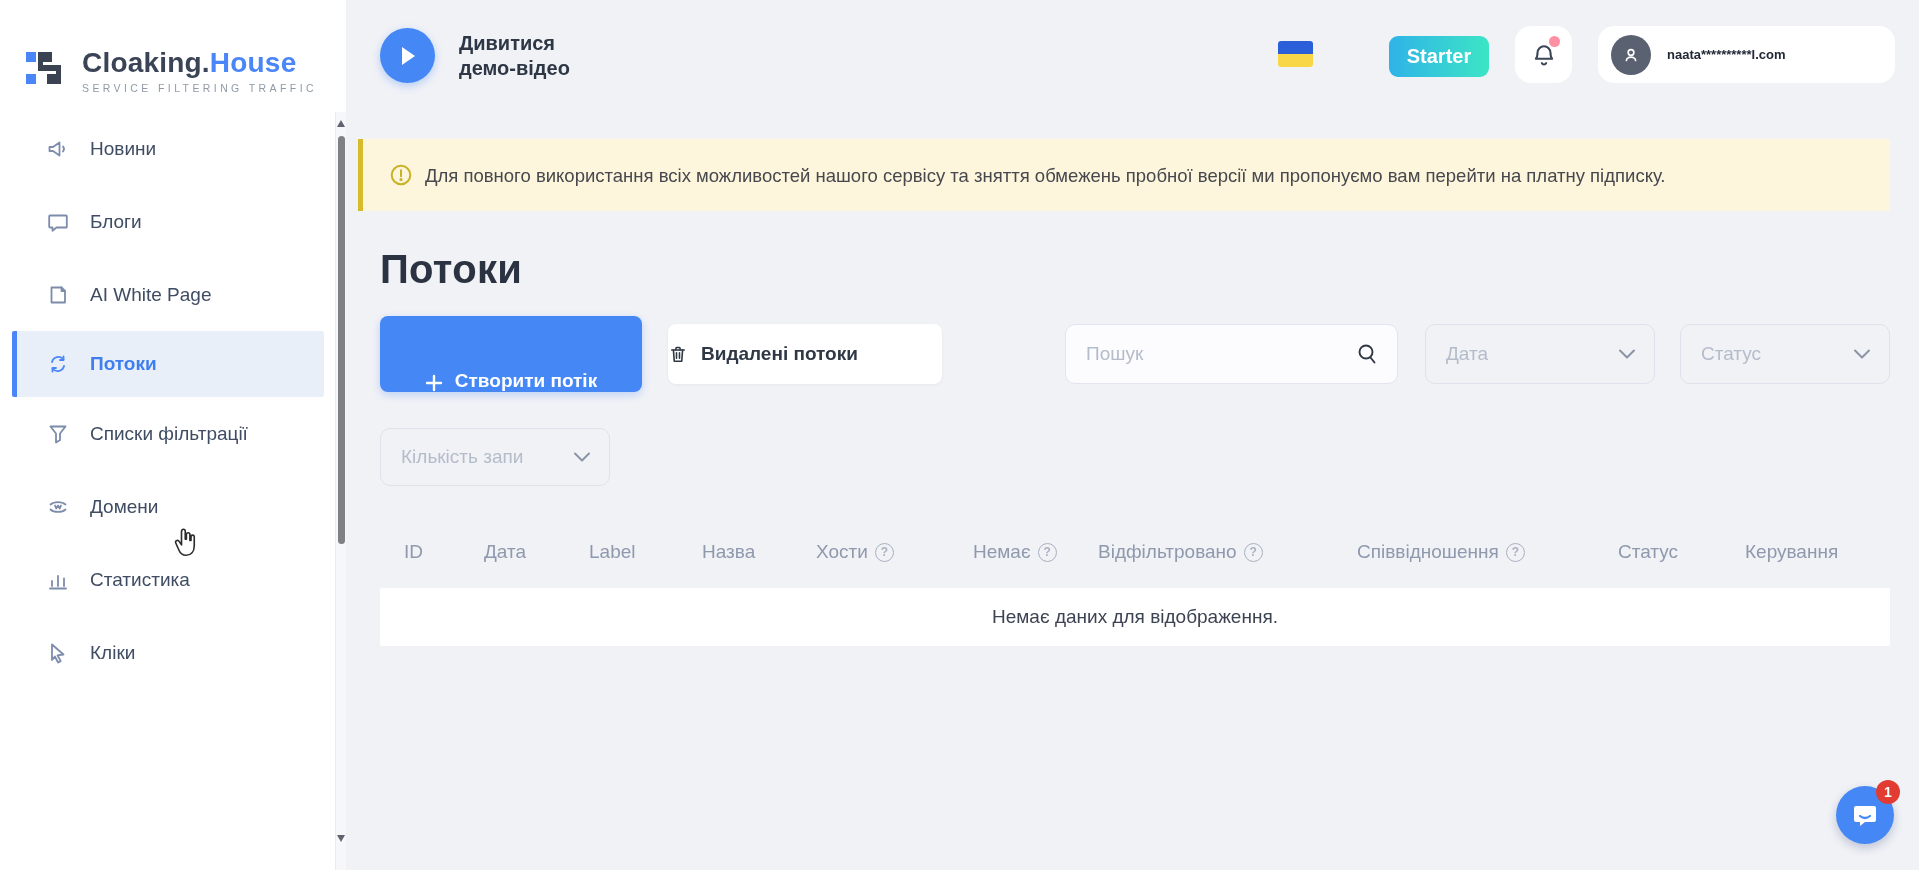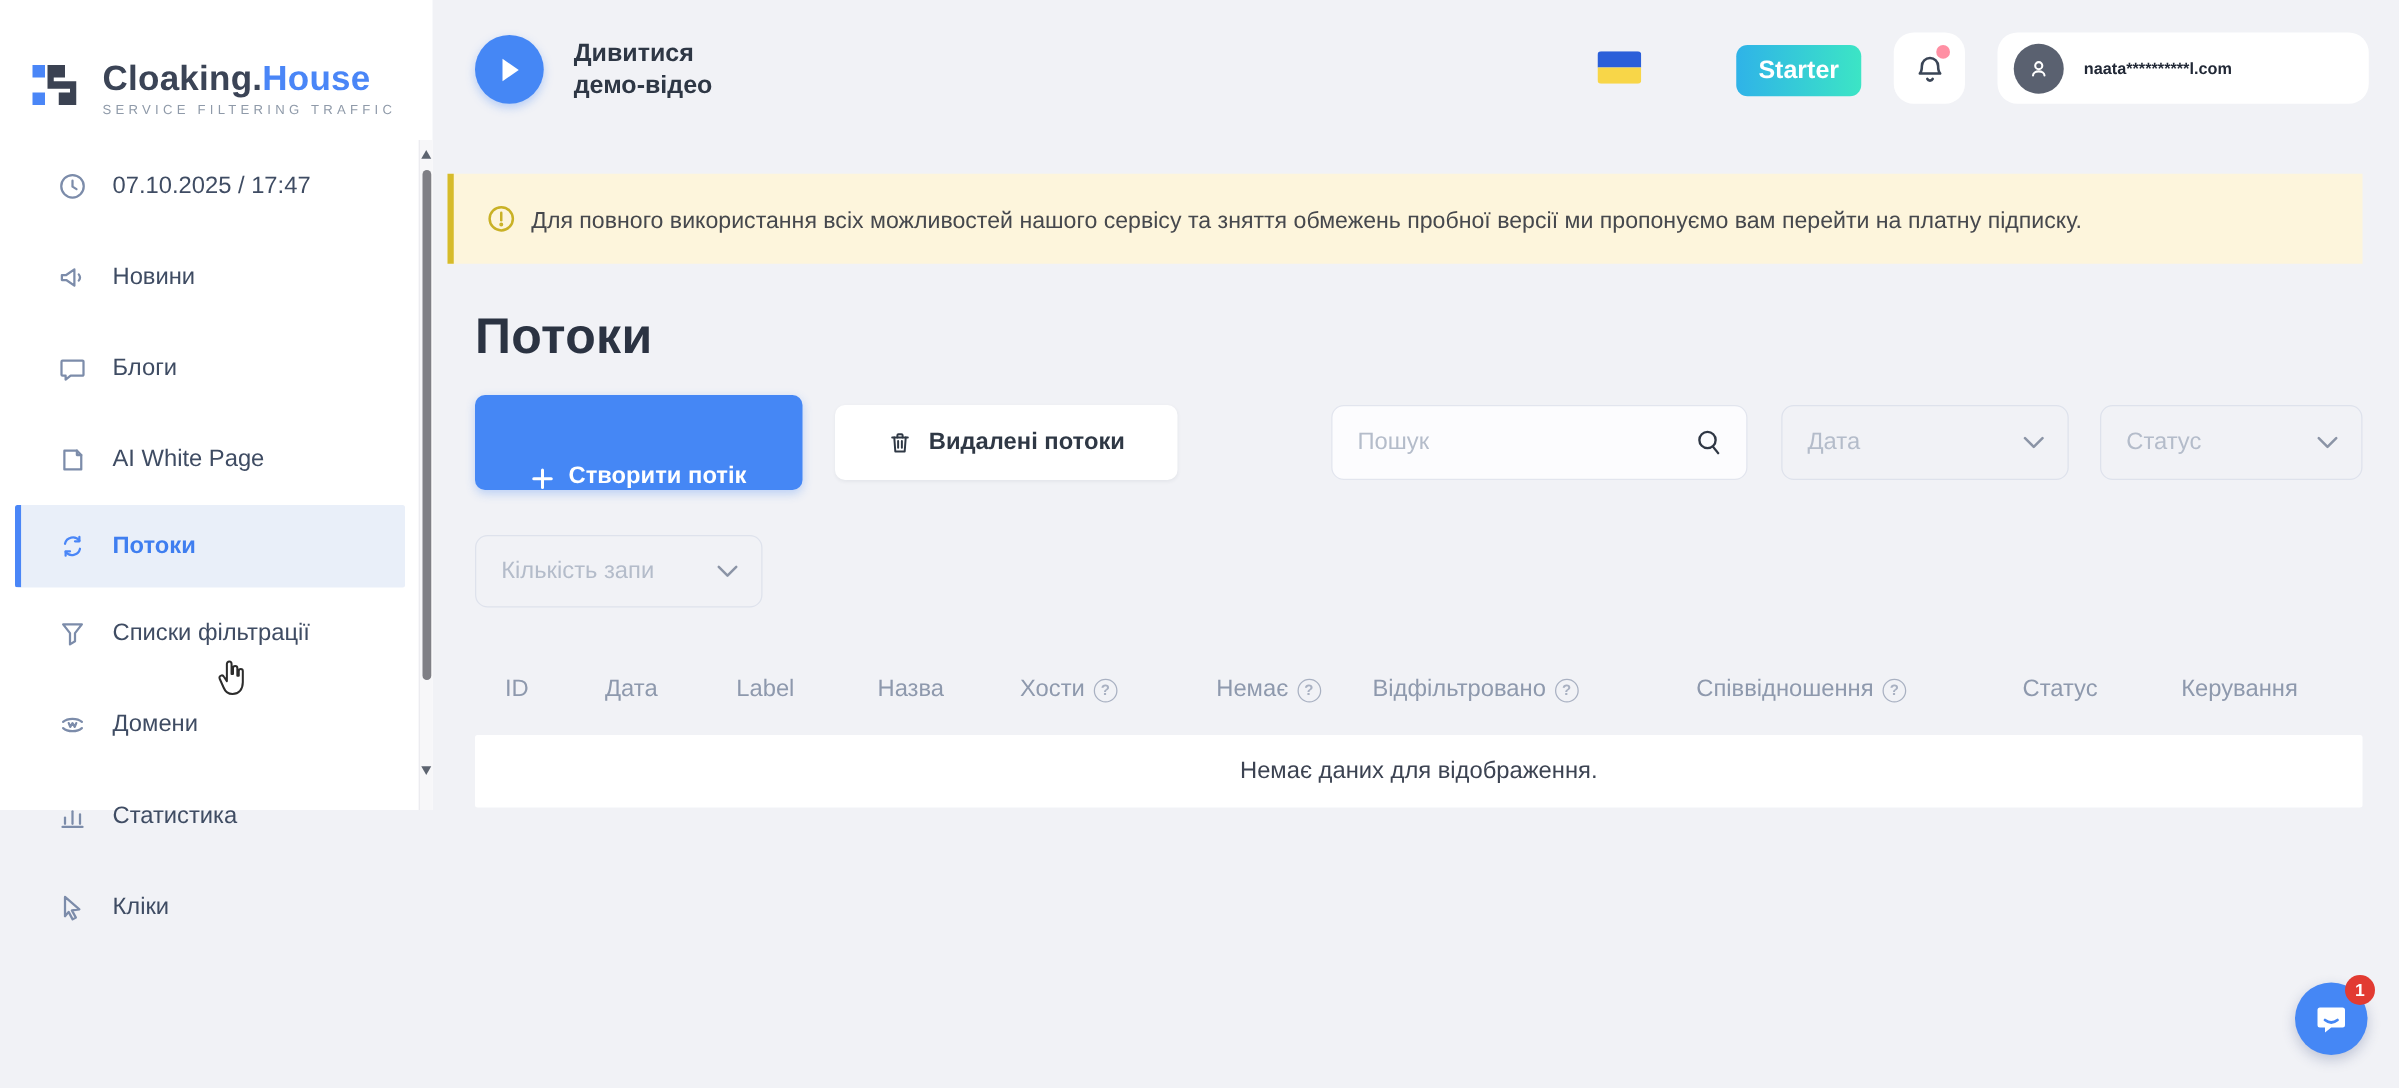--- a/index.html
+++ b/index.html
@@ -7,21 +7,21 @@
   body {
     font-family:"Liberation Sans", sans-serif;
     background:#f1f2f6;
     overflow:hidden;
     color:#2e3745;
   }
   .page { position:relative; width:1919px; height:870px; }
 
   
   .sidebar {
-    position:absolute; left:0; top:0; width:346px; height:648px;
+    position:absolute; left:0; top:0; width:346px; height:870px;
     background:#ffffff; z-index:5;
   }
   .logo-block { display:flex; align-items:center; gap:12px; padding:30px 0 0 24px; height:110px; }
   .logo-mark { flex:0 0 auto; }
   .logo-text .logo-line1 { font-size:28px; font-weight:700; color:#3b4456; letter-spacing:.2px; }
   .logo-text .accent { color:#4a86f7; }
   .logo-text .tagline { font-size:10.5px; letter-spacing:3.4px; color:#8f9aa9; margin-top:3px; font-weight:500; }
 
   .nav { margin-top:2px; }
   .nav-item {
@@ -97,21 +97,21 @@
   .controls-row { display:flex; align-items:center; margin:24px 29px 0 34px; }
   .btn-create {
     width:262px; height:76px; border:none; border-radius:8px; background:#4587f5; color:#fff;
     font-size:19px; font-weight:600; font-family:inherit;
     display:flex; align-items:flex-end; justify-content:center; gap:12px; cursor:pointer;
     box-shadow:0 3px 8px rgba(69,135,245,.3);
   }
   .btn-deleted {
     margin-left:26px; width:274px; height:60px; border:none; border-radius:8px; background:#ffffff;
     color:#2f3845; font-size:19px; font-weight:600; font-family:inherit;
-    display:flex; align-items:center; justify-content:center; gap:13px; cursor:pointer;
+    display:flex; align-items:center; justify-content:flex-start; gap:13px; cursor:pointer;
     box-shadow:0 1px 3px rgba(40,50,70,.06);
   }
   .search-box {
     margin-left:auto; position:relative; width:333px; height:60px;
     background:#fcfcfe; border:1px solid #e2e5ee; border-radius:10px;
   }
   .search-box input {
     width:100%; height:100%; border:none; outline:none; background:transparent;
     padding:0 52px 0 20px; font-size:19px; font-family:inherit; color:#3f4c63;
   }
@@ -175,27 +175,20 @@
       </span>
       <span class="logo-text">
         <div class="logo-line1"><span>Cloaking.</span><span class="accent">House</span></div>
         <div class="tagline">SERVICE FILTERING TRAFFIC</div>
       </span>
     </div>
 
     <nav class="nav">
       <div class="nav-item">
         <svg class="nav-icon" width="24" height="24" viewBox="0 0 24 24">
-            <circle cx="12" cy="12" r="9"></circle>
-            <path d="M12 7.5 v4.8 l3.2 2"></path>
-          </svg>
-        <span>07.10.2025 / 17:47</span>
-      </div>
-      <div class="nav-item">
-        <svg class="nav-icon" width="24" height="24" viewBox="0 0 24 24">
             <path d="M3.5 10 v4 h3.5 l6.5 4.5 V5.5 L7 10 H3.5 z"></path>
             <path d="M17 9.5 a4 4 0 0 1 0 5"></path>
           </svg>
         <span>Новини</span>
       </div>
       <div class="nav-item">
         <svg class="nav-icon" width="24" height="24" viewBox="0 0 24 24">
             <path d="M4 5.5 h16 a.8.8 0 0 1 .8.8 v10.4 a.8.8 0 0 1 -.8.8 h-9.5 l-4 3.2 v-3.2 H4 a.8.8 0 0 1 -.8-.8 V6.3 a.8.8 0 0 1 .8-.8 z"></path>
           </svg>
         <span>Блоги</span>

